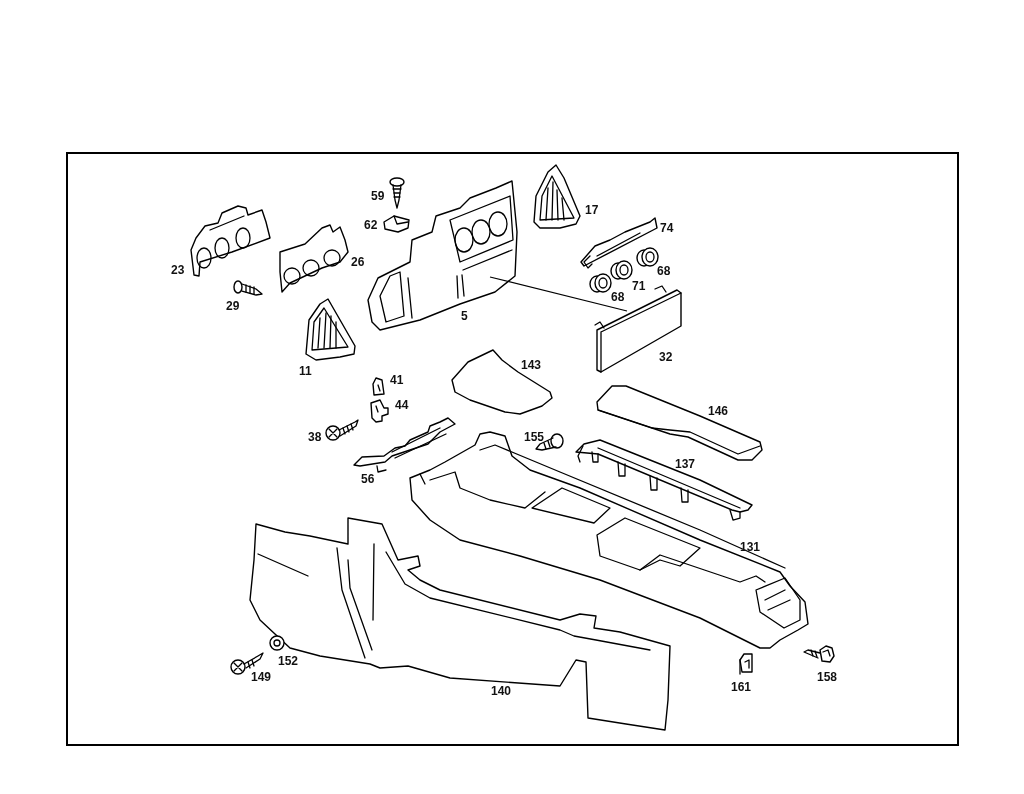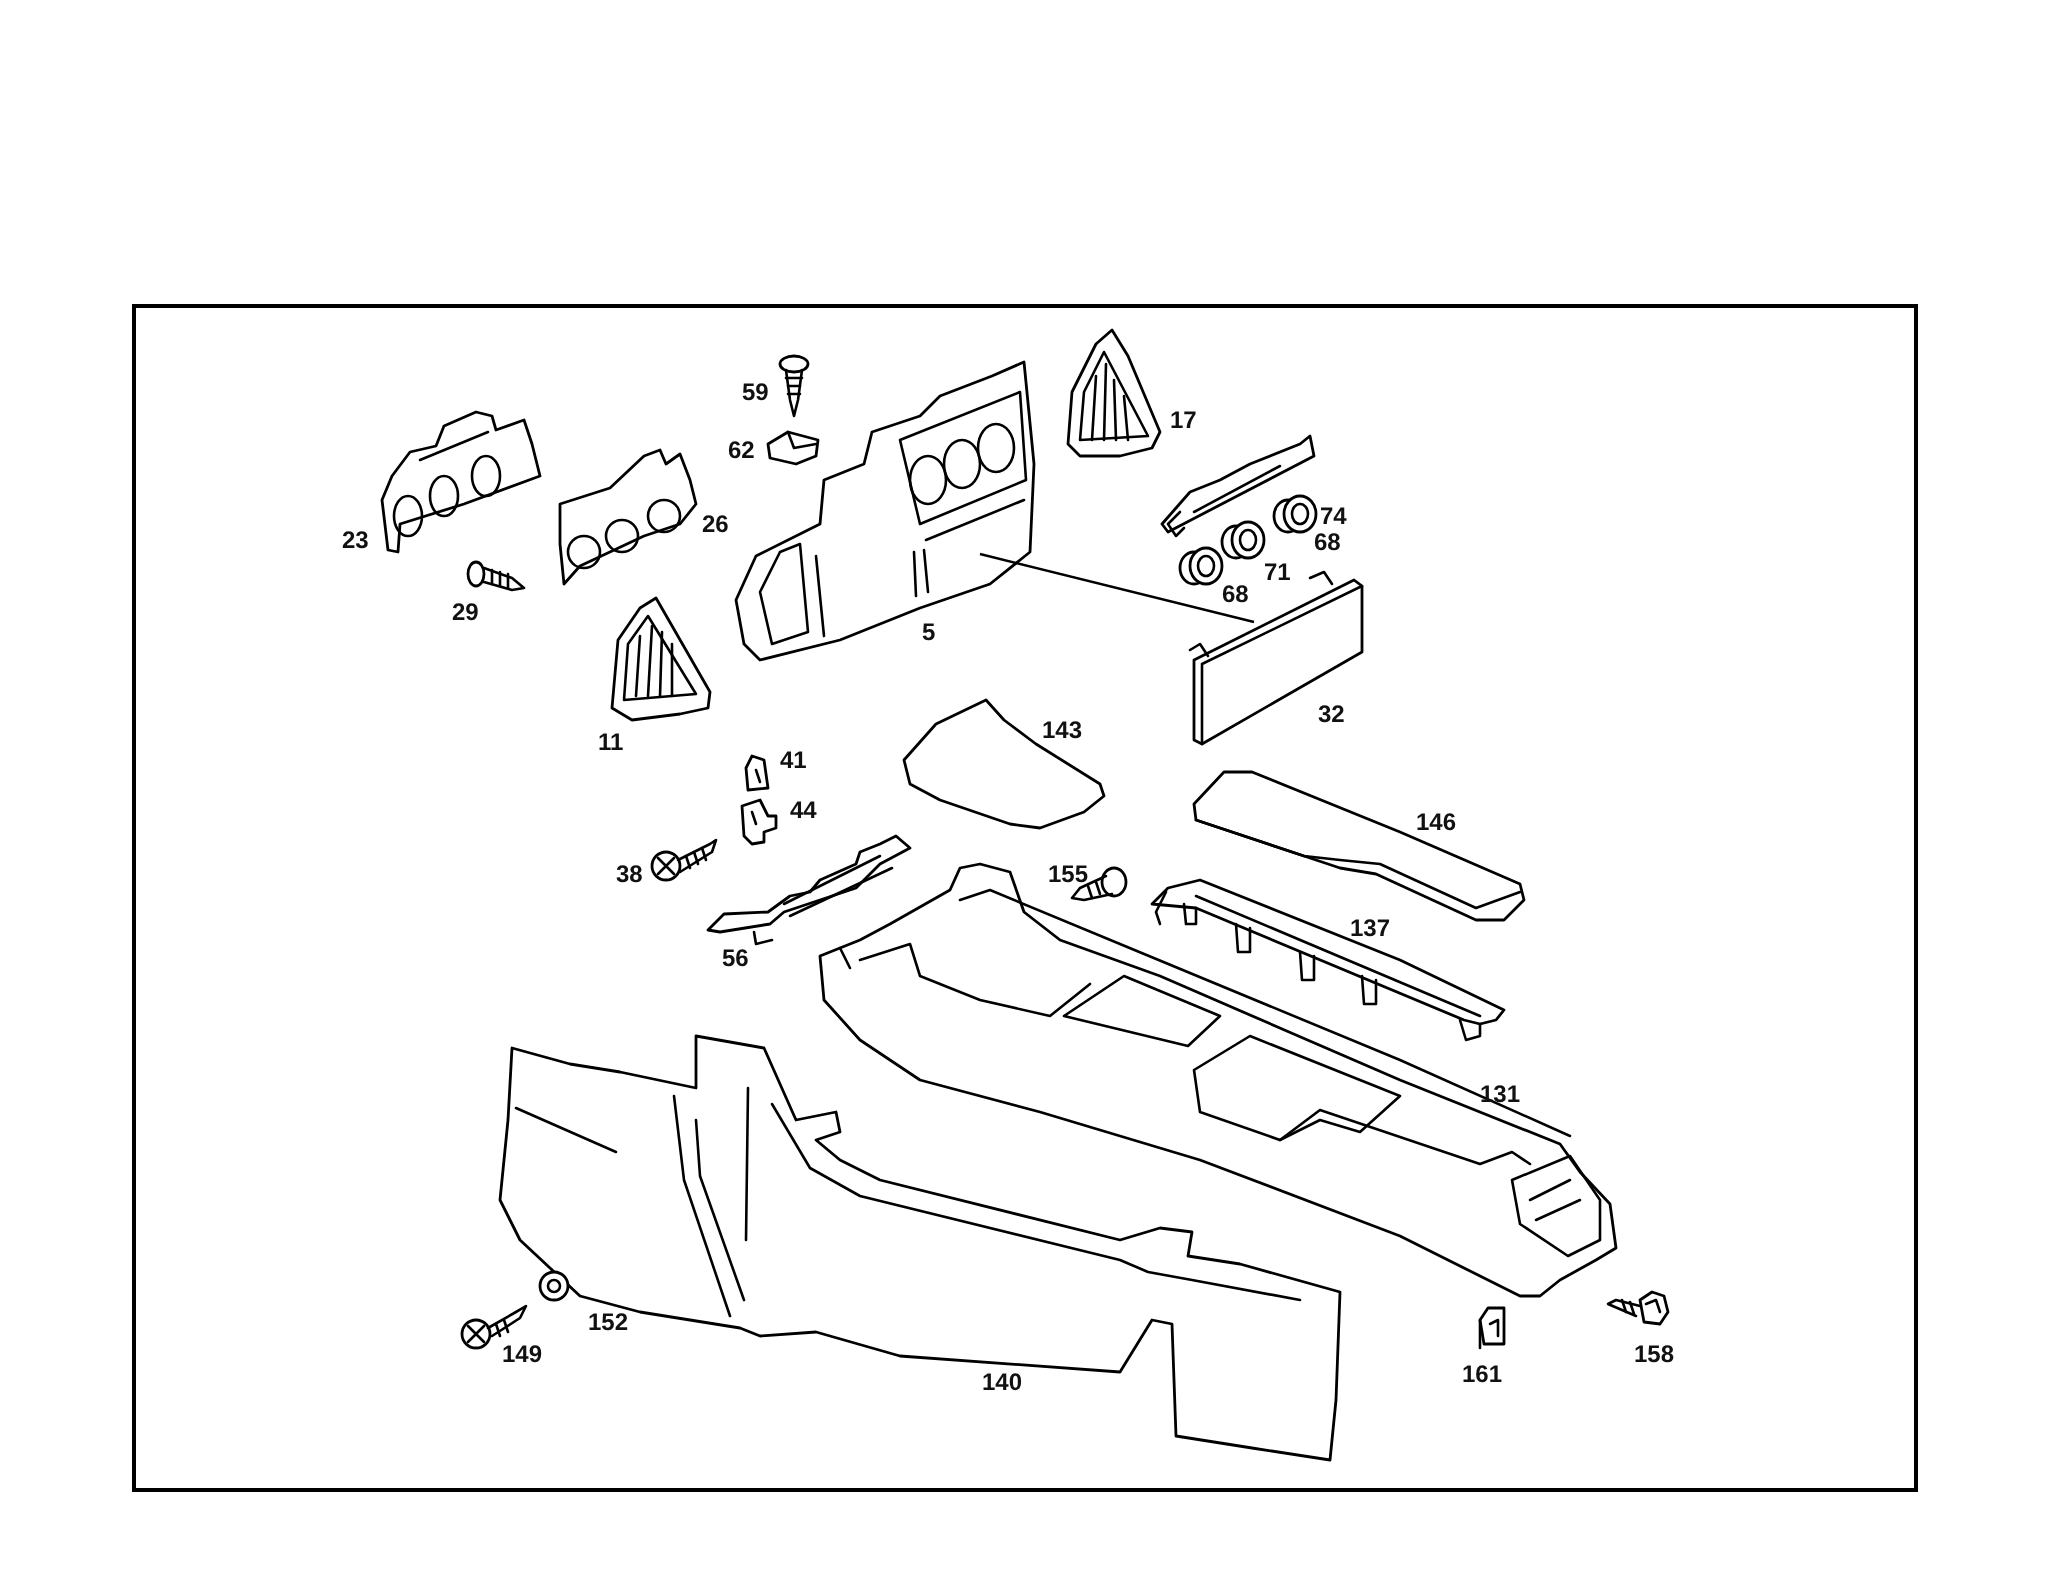--- a/index.html
+++ b/index.html
@@ -209,23 +209,23 @@
 <span class="lbl" style="left:647px;top:351px;margin-left:12px;">32</span>
 <span class="lbl" style="left:308px;top:410px;margin-top:21px;">38</span>
 <span class="lbl" style="left:390px;top:374px;">41</span>
 <span class="lbl" style="left:395px;top:399px;">44</span>
 <span class="lbl" style="left:361px;top:473px;">56</span>
 <span class="lbl" style="left:371px;top:190px;">59</span>
 <span class="lbl" style="left:364px;top:219px;">62</span>
 <span class="lbl" style="left:657px;top:265px;">68</span>
 <span class="lbl" style="left:611px;top:291px;">68</span>
 <span class="lbl" style="left:632px;top:280px;">71</span>
-<span class="lbl" style="left:660px;top:222px;margin-top:30px;">74</span>
+<span class="lbl" style="left:660px;top:222px;">74</span>
 <span class="lbl" style="left:740px;top:541px;">131</span>
 <span class="lbl" style="left:675px;top:458px;">137</span>
 <span class="lbl" style="left:491px;top:685px;">140</span>
 <span class="lbl" style="left:521px;top:359px;">143</span>
 <span class="lbl" style="left:708px;top:405px;">146</span>
 <span class="lbl" style="left:251px;top:671px;">149</span>
-<span class="lbl" style="left:294px;top:655px;">152</span>
+<span class="lbl" style="left:278px;top:655px;">152</span>
 <span class="lbl" style="left:524px;top:431px;">155</span>
 <span class="lbl" style="left:817px;top:671px;text-align:center;">158</span>
 <span class="lbl" style="left:731px;top:681px;text-align:right;">161</span>
 
 </body></html>

